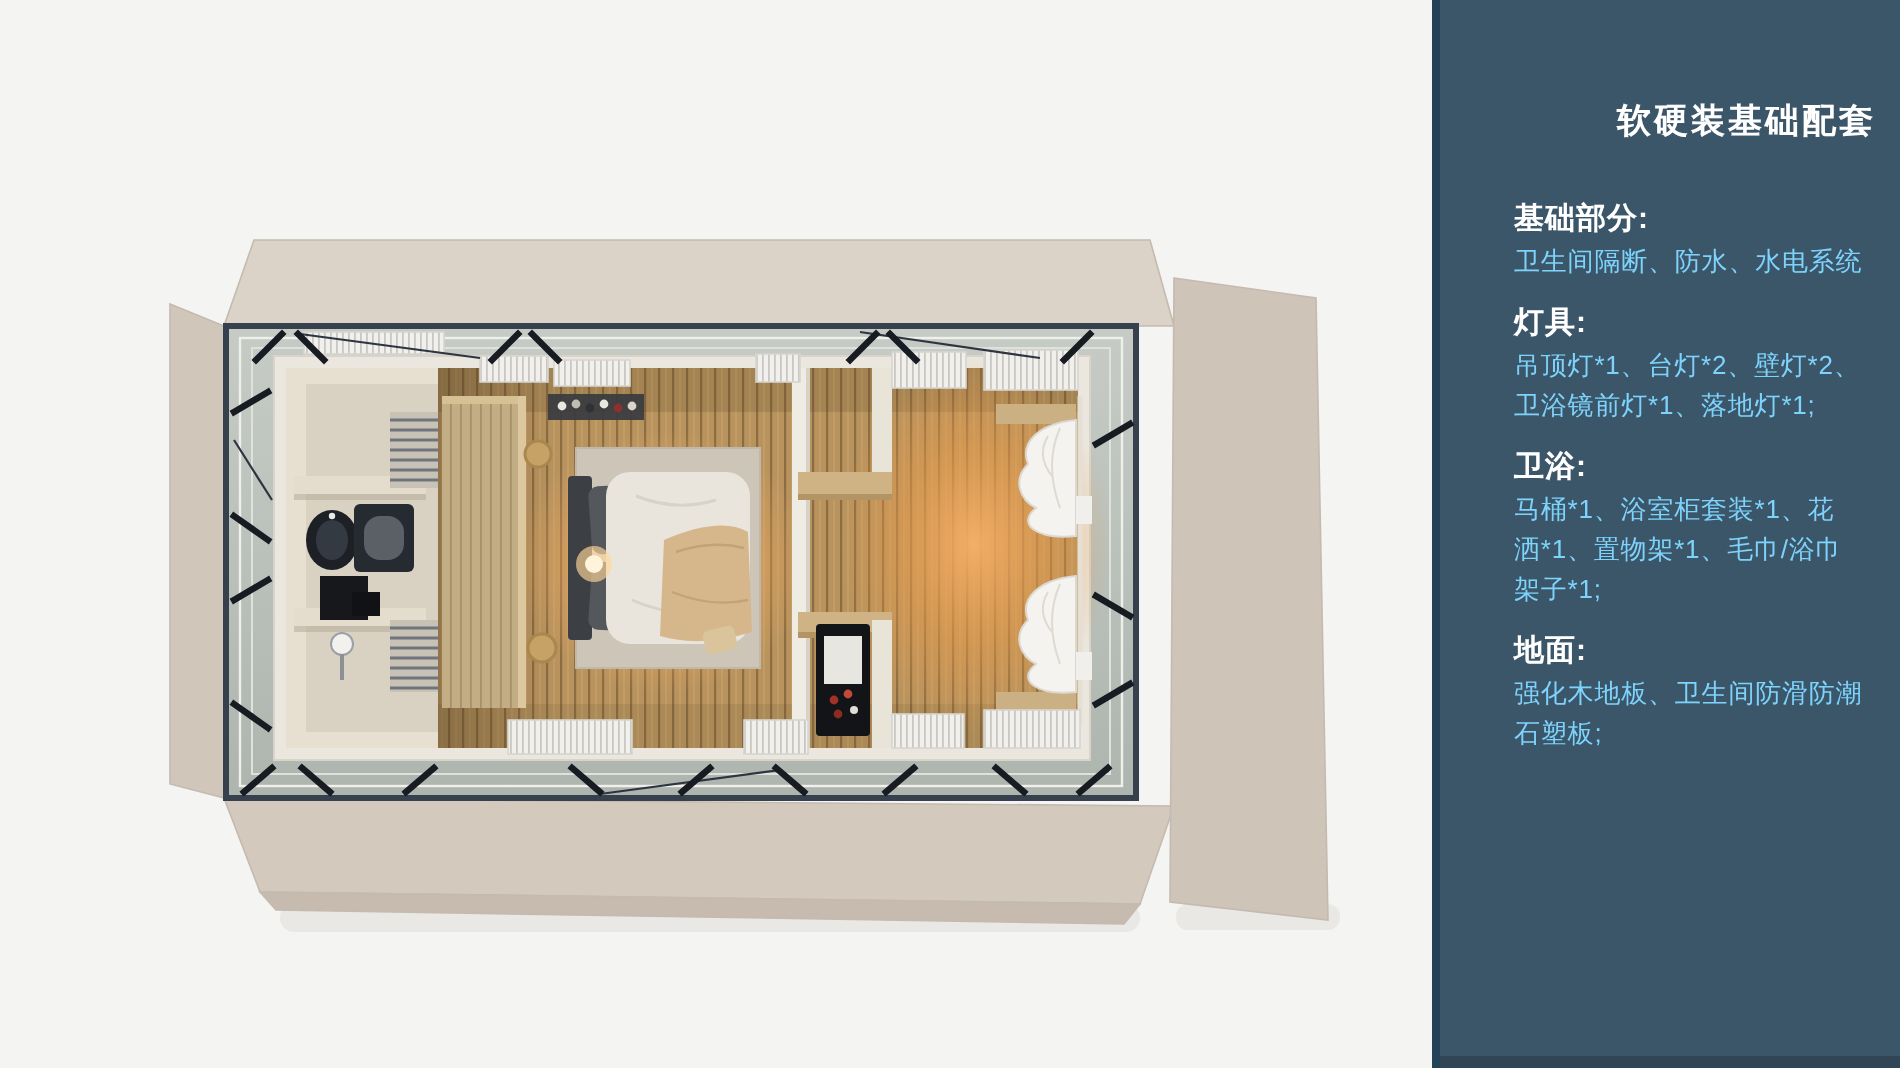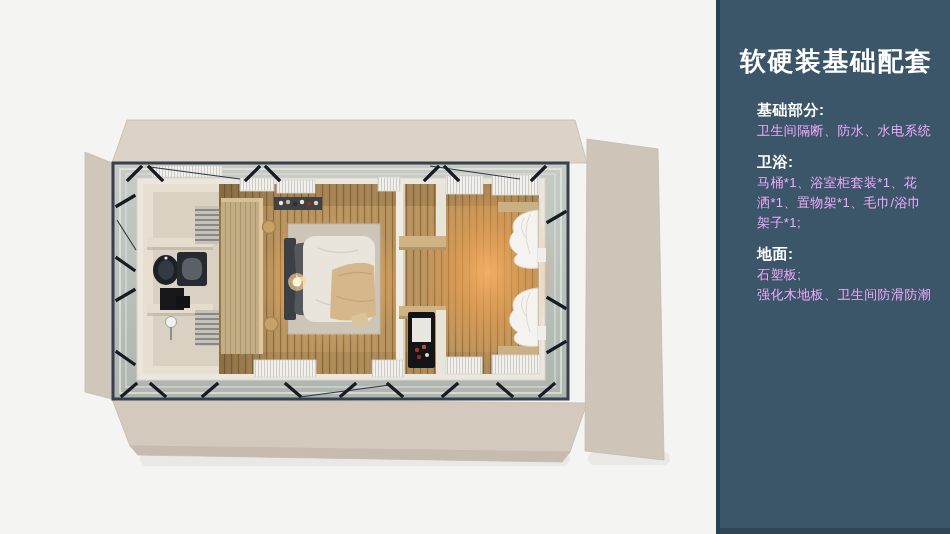--- a/index.html
+++ b/index.html
@@ -11,31 +11,31 @@
   .panel{
     position:absolute;left:716px;top:0;width:234px;height:534px;
     background:#3c5669;border-left:4px solid #224257;box-sizing:border-box;
     padding:46px 12px 0 20px;color:#ffffff;
   }
   .panel::after{
     content:"";position:absolute;left:0;bottom:0;width:100%;height:6px;
     background:rgba(10,25,35,0.25);
   }
   .panel-title{
-    font-size:26px;font-weight:bold;letter-spacing:1.5px;
-    margin:0 0 24px 0;line-height:30px;white-space:nowrap;
+    font-size:17px;font-weight:bold;letter-spacing:1.5px;
+    margin:0 0 24px 0;line-height:30px;white-space:nowrap;text-align:right;
   }
   .sections{padding-left:17px;}
   .section{margin-bottom:11px;}
   .section-heading{
     font-size:15px;font-weight:bold;margin:0 0 2px 0;line-height:19px;
     letter-spacing:0.5px;
   }
   .section-line{
-    font-size:13px;line-height:20px;color:#f0abfc;letter-spacing:0.4px;
+    font-size:13px;line-height:20px;color:#7dd3fc;letter-spacing:0.4px;
     white-space:nowrap;
   }
 </style>
 </head>
 <body>
 
 <div class="page">
 
   <svg class="room" width="720" height="534" viewBox="0 0 720 534">
     <defs>
@@ -227,29 +227,34 @@
   <aside class="panel">
     <h1 class="panel-title">软硬装基础配套</h1>
     <div class="sections">
 
       <div class="section">
         <h2 class="section-heading">基础部分:</h2>
         <div class="section-line">卫生间隔断、防水、水电系统</div>
       </div>
 
 
+      <div class="section">
+        <h2 class="section-heading">灯具:</h2>
+        <div class="section-line">吊顶灯*1、台灯*2、壁灯*2、</div>
+        <div class="section-line">卫浴镜前灯*1、落地灯*1;</div>
+      </div>
 
       <div class="section">
         <h2 class="section-heading">卫浴:</h2>
         <div class="section-line">马桶*1、浴室柜套装*1、花</div>
         <div class="section-line">洒*1、置物架*1、毛巾/浴巾</div>
         <div class="section-line">架子*1;</div>
       </div>
 
       <div class="section">
         <h2 class="section-heading">地面:</h2>
+        <div class="section-line">强化木地板、卫生间防滑防潮</div>
         <div class="section-line">石塑板;</div>
-        <div class="section-line">强化木地板、卫生间防滑防潮</div>
       </div>
 
     </div>
   </aside>
 </div>
 
 </body></html>

